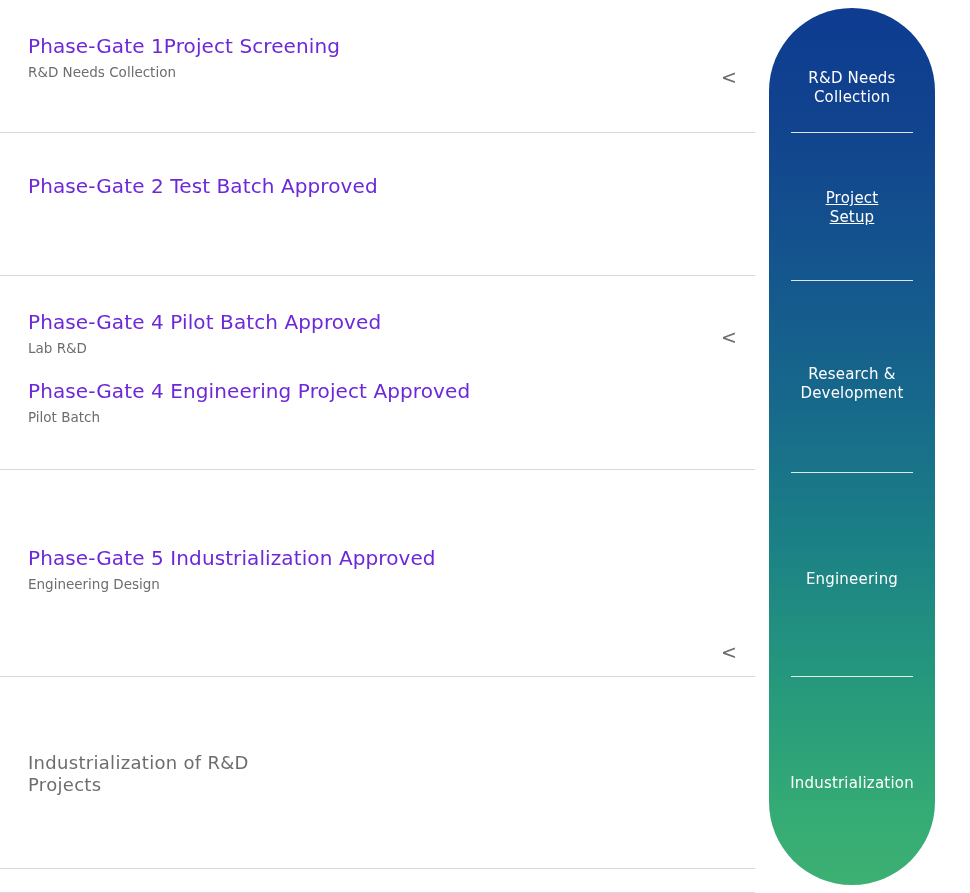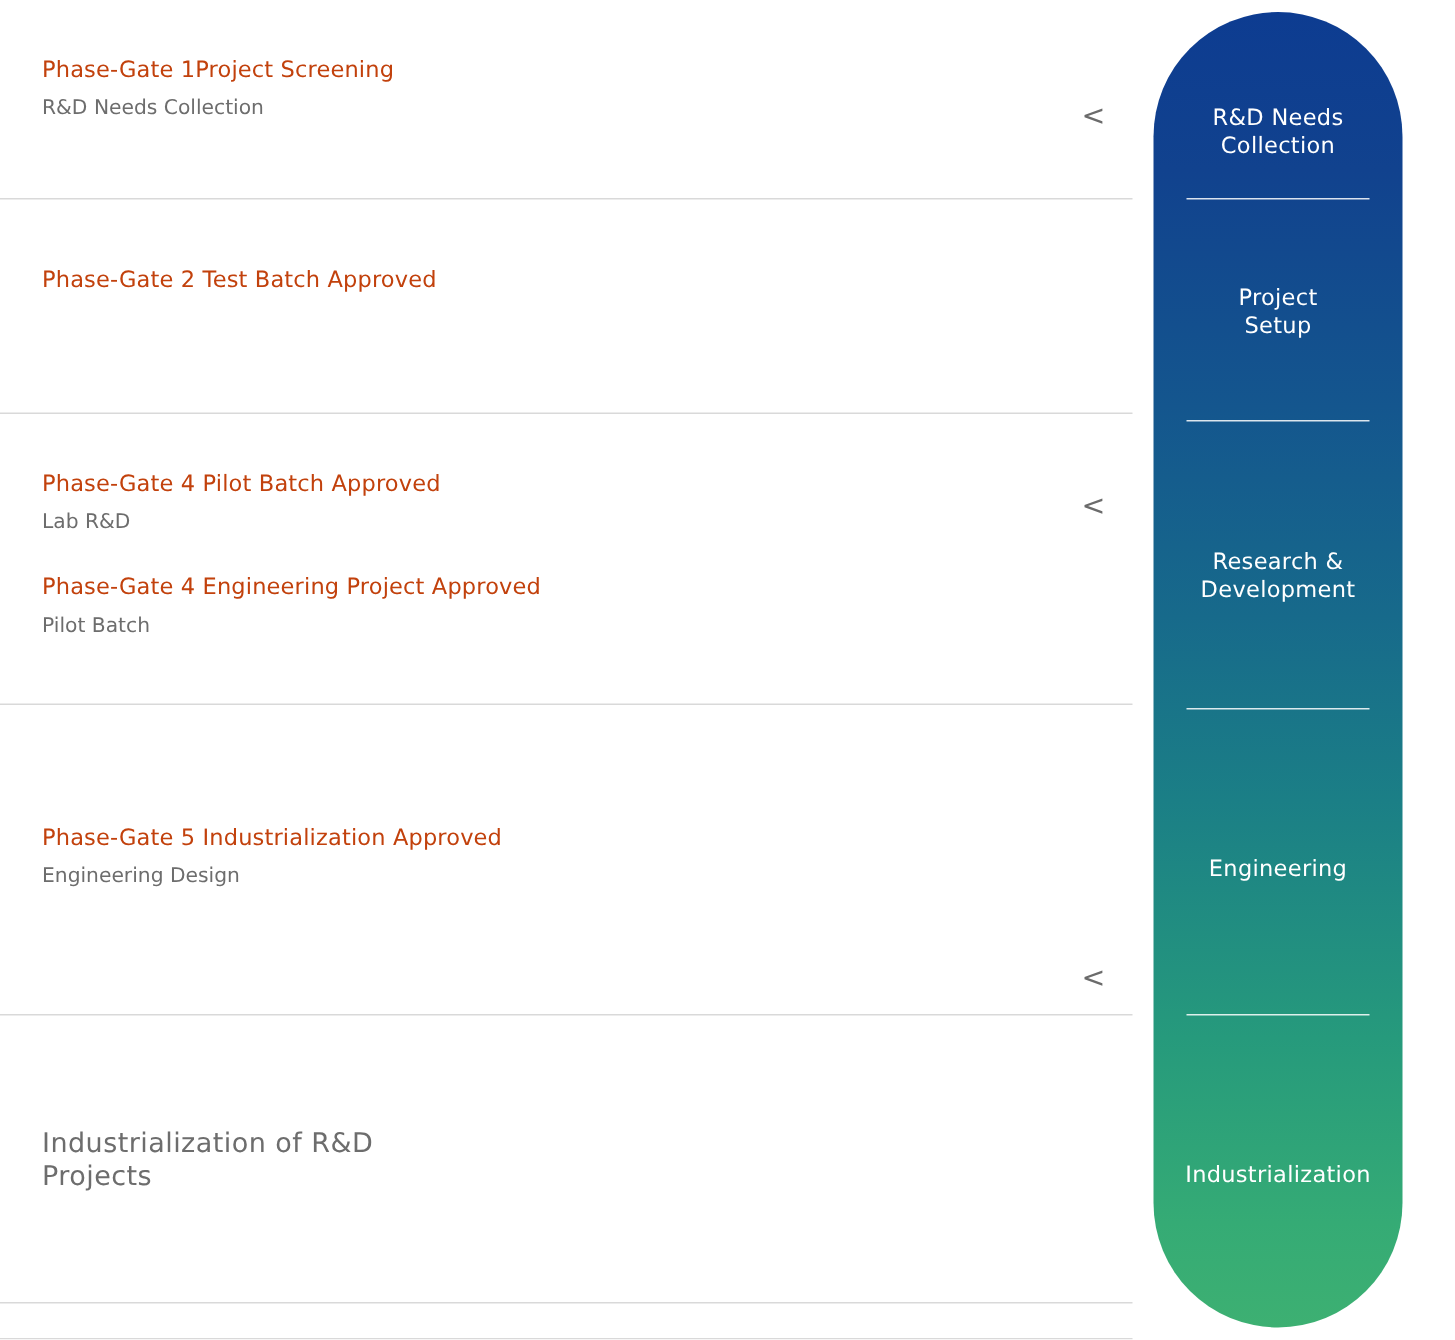--- a/index.html
+++ b/index.html
@@ -44,22 +44,22 @@
     padding-left: 28px;
     box-sizing: border-box;
   }
 
   .gate-block {
     position: absolute;
     left: 28px;
   }
 
   .gate-title {
-    color: #c2410c;
-    font-size: 15px;
+    color: #6d28d9;
+    font-size: 20px;
     line-height: 20px;
     letter-spacing: 0.1px;
     white-space: nowrap;
   }
 
   .gate-sub {
     color: #6d6d6d;
     font-size: 13.5px;
     line-height: 19px;
     margin-top: 7px;
@@ -182,21 +182,21 @@
       </div>
     </div>
 
   <div class="stage-pill">
       <div class="stage-divider" style="top: 124px;"></div>
       <div class="stage-divider" style="top: 272px;"></div>
       <div class="stage-divider" style="top: 464px;"></div>
       <div class="stage-divider" style="top: 668px;"></div>
       <div class="stage" style="top: 50px; height: 60px; white-space: pre-line;">R&amp;D Needs
 Collection</div>
-      <div class="stage" style="top: 170px; height: 60px; white-space: pre-line;">Project
+      <div class="stage" style="top: 170px; height: 60px; white-space: pre-line; text-decoration: underline;">Project
 Setup</div>
       <div class="stage" style="top: 346px; height: 60px; white-space: pre-line;">Research &amp;
 Development</div>
       <div class="stage" style="top: 556px; height: 30px; white-space: pre-line;">Engineering</div>
       <div class="stage" style="top: 760px; height: 30px; white-space: pre-line;">Industrialization</div>
     </div>
 
 </div>
 
 </body></html>

